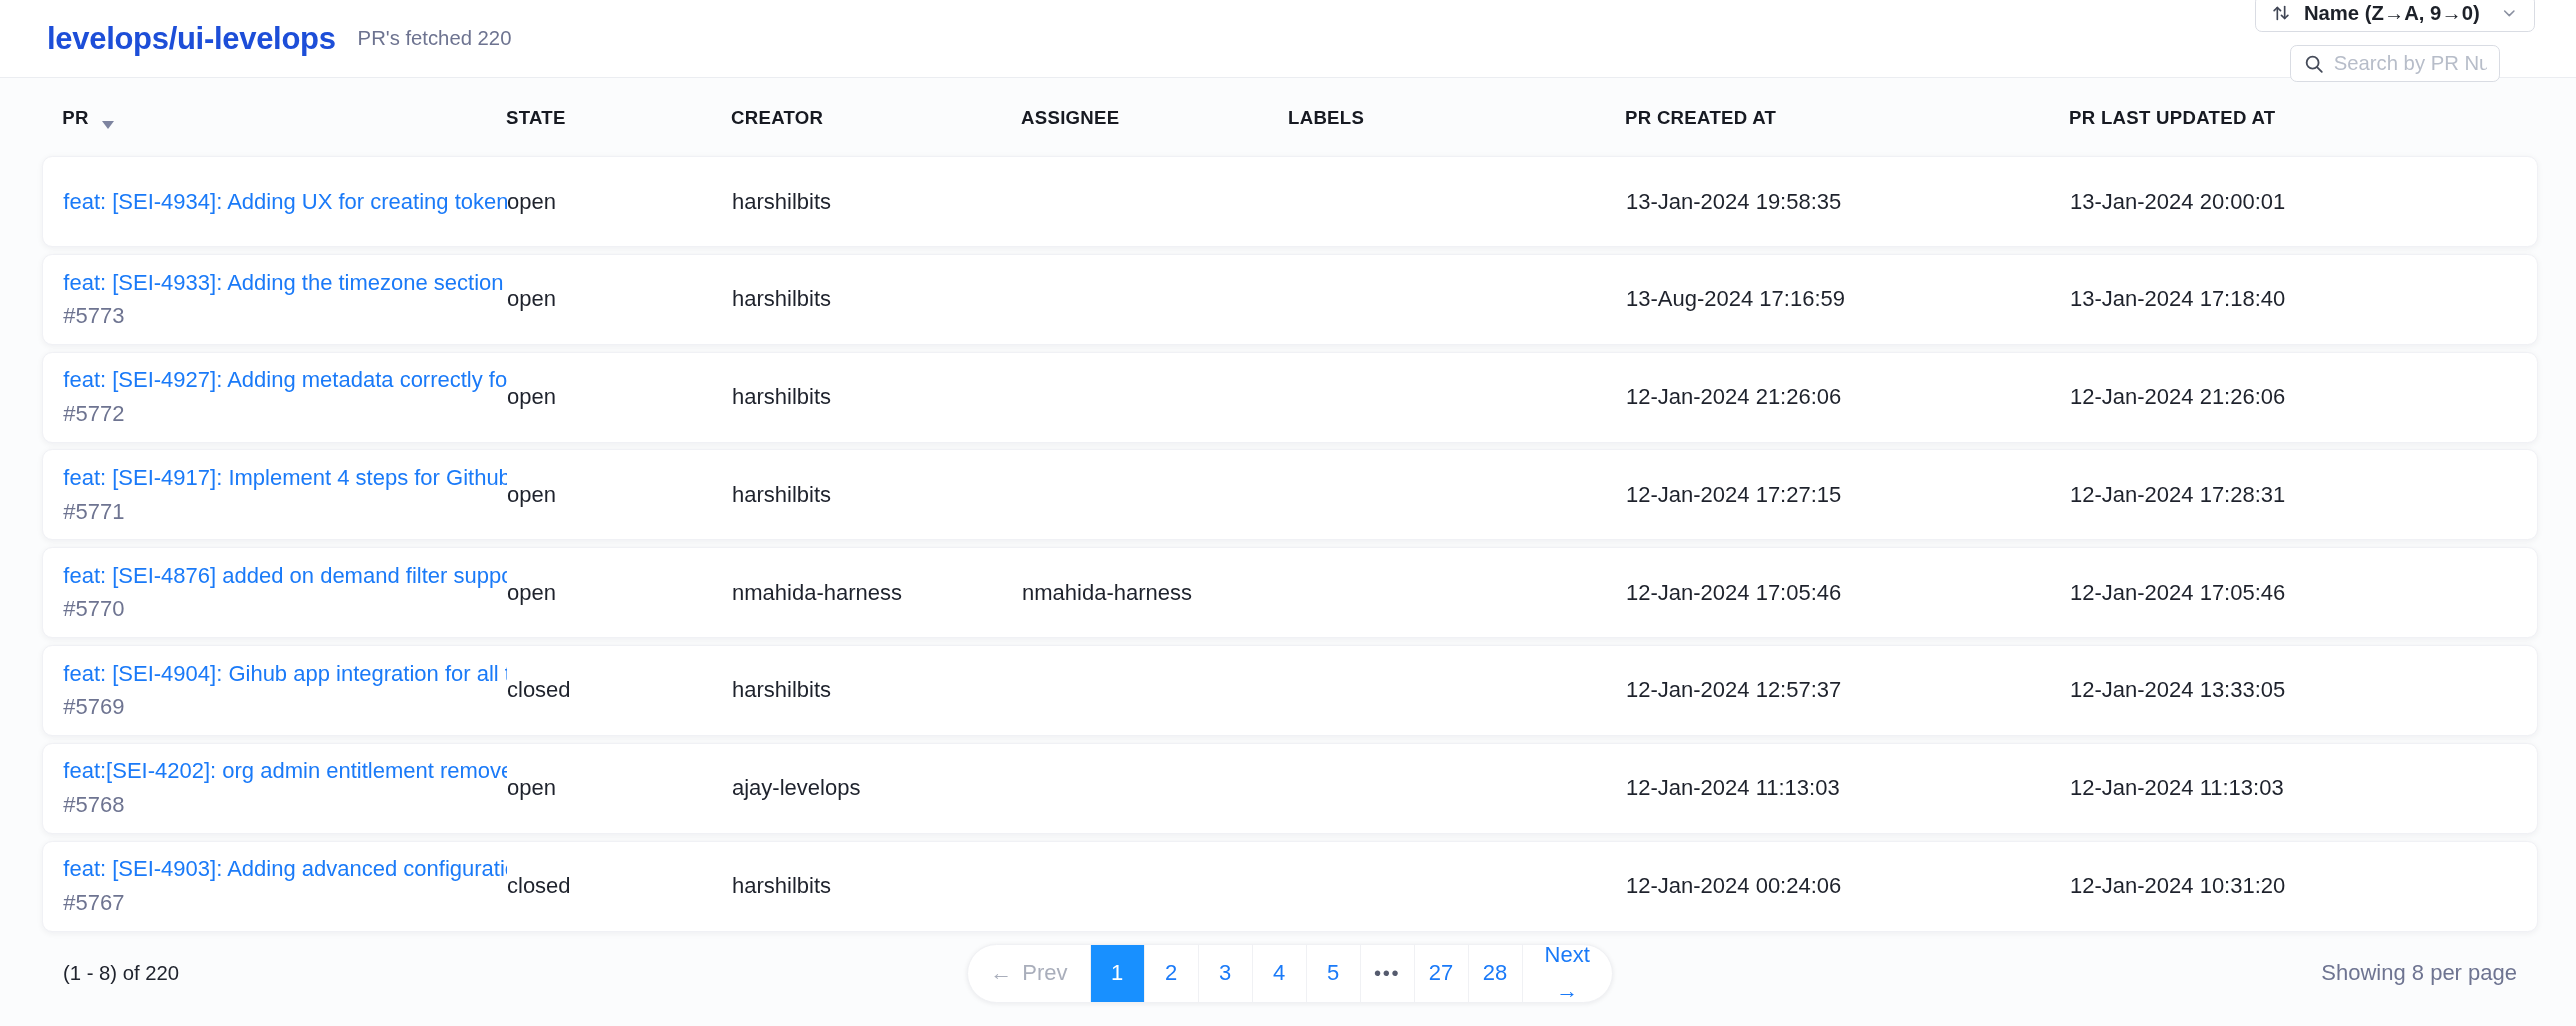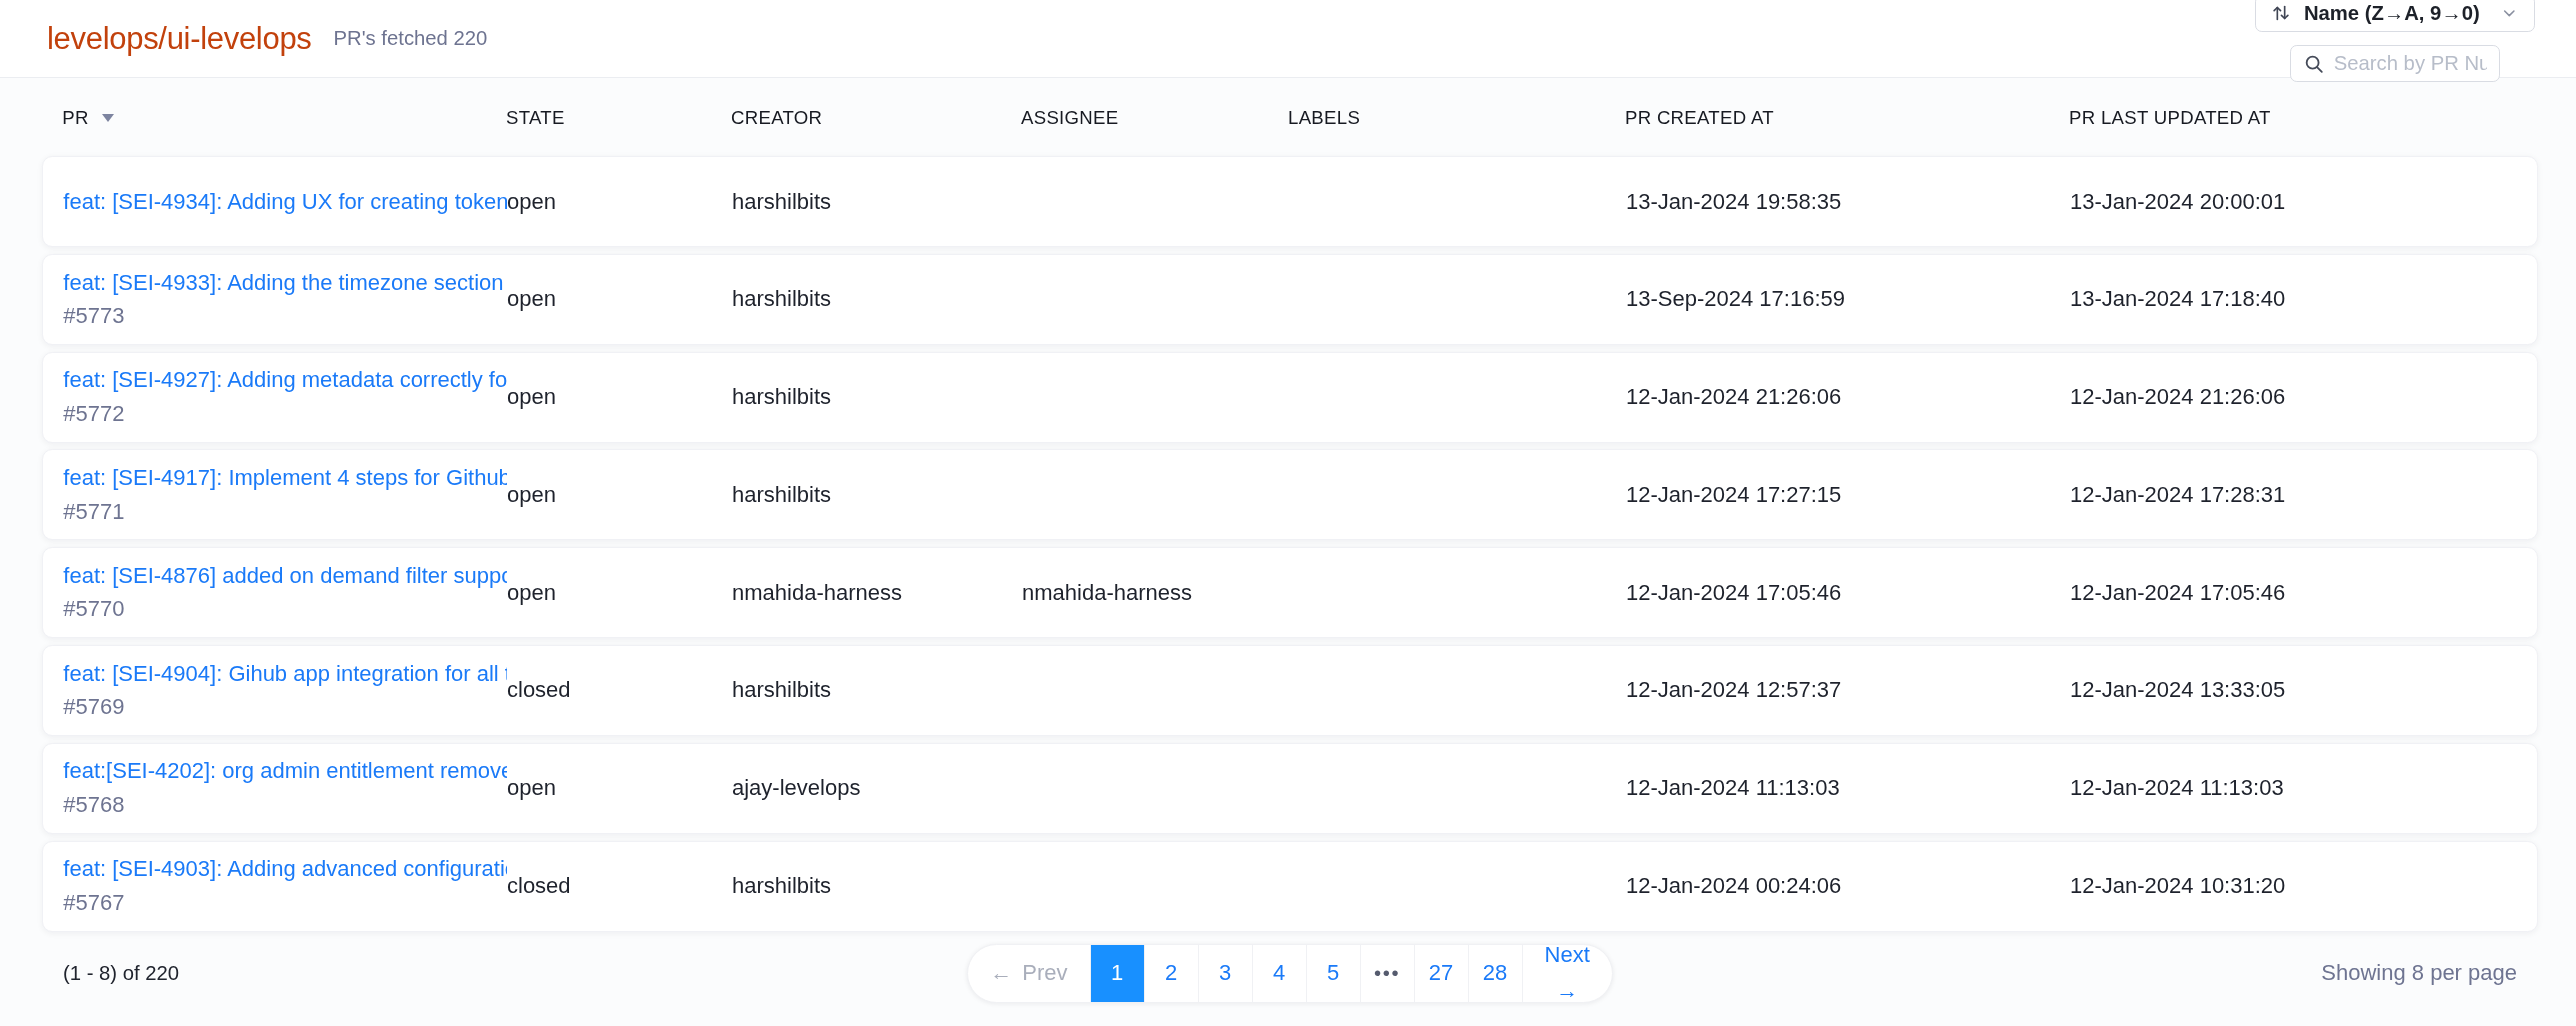--- a/index.html
+++ b/index.html
@@ -14,22 +14,22 @@
   .topbar {
     height:78px;
     display:flex;
     align-items:center;
     padding:0 41px 0 47px;
     background:#ffffff;
     border-bottom:0.8px solid #ebedf1;
   }
   .page-title {
     font-size:31px;
-    font-weight:400;
-    color:#c2410c;
+    font-weight:700;
+    color:#1d4ed8;
     letter-spacing:-0.3px;
   }
   .fetched {
     margin-left:22px;
     font-size:20.3px;
     color:#6d7390;
   }
   .top-controls { margin-left:auto; display:flex; align-items:center; gap:13.5px;flex-direction:column; }
   .sort-btn {
     height:37px;
@@ -71,25 +71,25 @@
   .c-pr      { width:464px; padding-left:20.3px; }
   .c-state   { width:225px; }
   .c-creator { width:290px; }
   .c-assignee{ width:267px; }
   .c-labels  { width:337px; }
   .c-created { width:444px; }
   .c-updated { flex:1 1 auto; }
   .thead { margin-bottom:27px; }
   .thead .cell {
     font-size:18.6px;
-    font-weight:400;
+    font-weight:700;
     color:#171a22;
     letter-spacing:0.3px;
     display:flex;
-    align-items:center;
+    align-items:flex-end;
   }
   .sort-caret {
     width:0; height:0;
     margin-left:13.5px;
     border-left:6.8px solid transparent;
     border-right:6.8px solid transparent;
     border-top:8.5px solid #7d84a0;
     display:inline-block;
   }
   .row-card {
@@ -218,21 +218,21 @@
 
     <div class="grid-row row-card">
       <div class="cell c-pr">
         <div class="pr-title">feat: [SEI-4933]: Adding the timezone section back for ...</div>
         <div class="pr-number">#5773</div>
       </div>
       <div class="cell c-state">open</div>
       <div class="cell c-creator">harshilbits</div>
       <div class="cell c-assignee"></div>
       <div class="cell c-labels"></div>
-      <div class="cell c-created">13-Sep-2024 17:16:59</div>
+      <div class="cell c-created">13-Aug-2024 17:16:59</div>
       <div class="cell c-updated">13-Jan-2024 17:18:40</div>
     </div>
 
     <div class="grid-row row-card">
       <div class="cell c-pr">
         <div class="pr-title">feat: [SEI-4927]: Adding metadata correctly for satellit...</div>
         <div class="pr-number">#5772</div>
       </div>
       <div class="cell c-state">open</div>
       <div class="cell c-creator">harshilbits</div>

